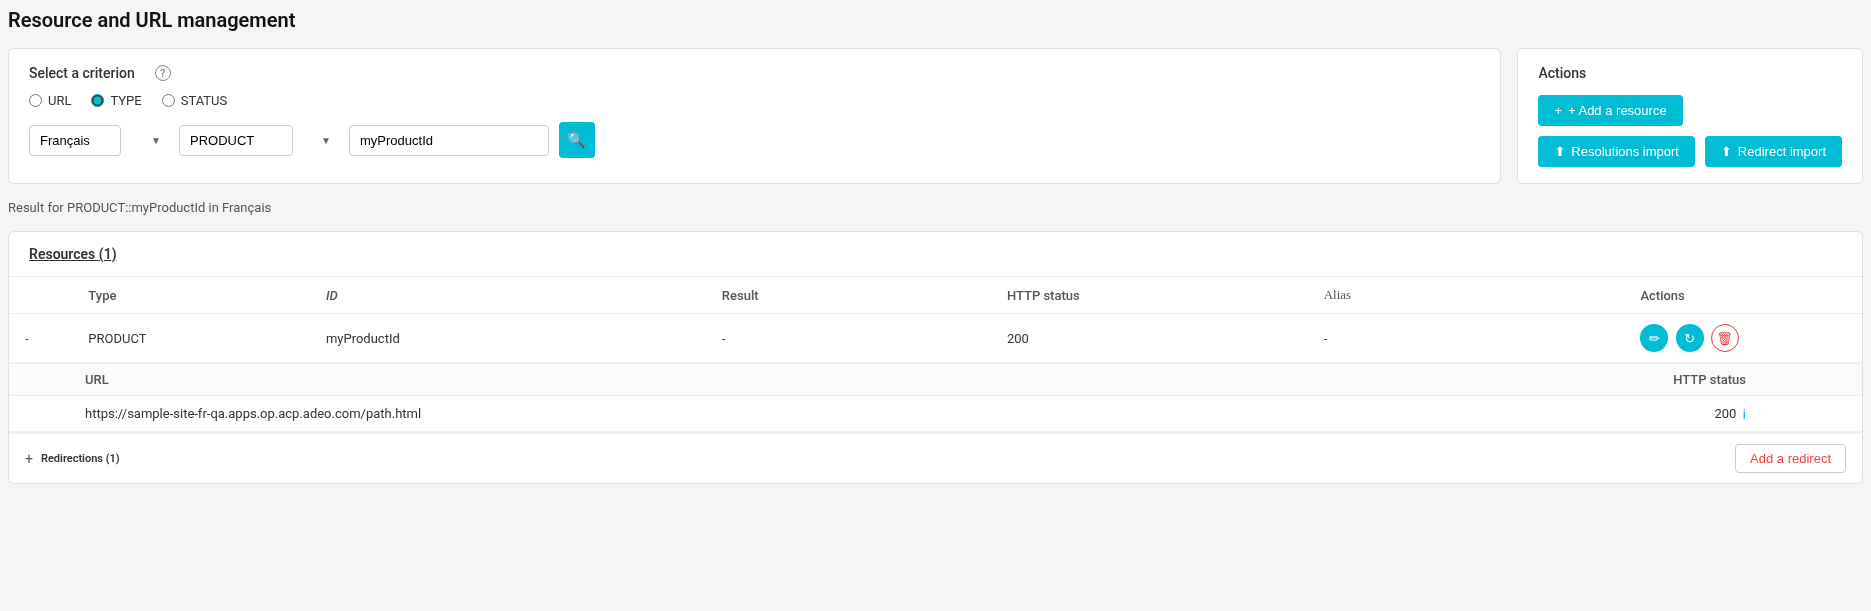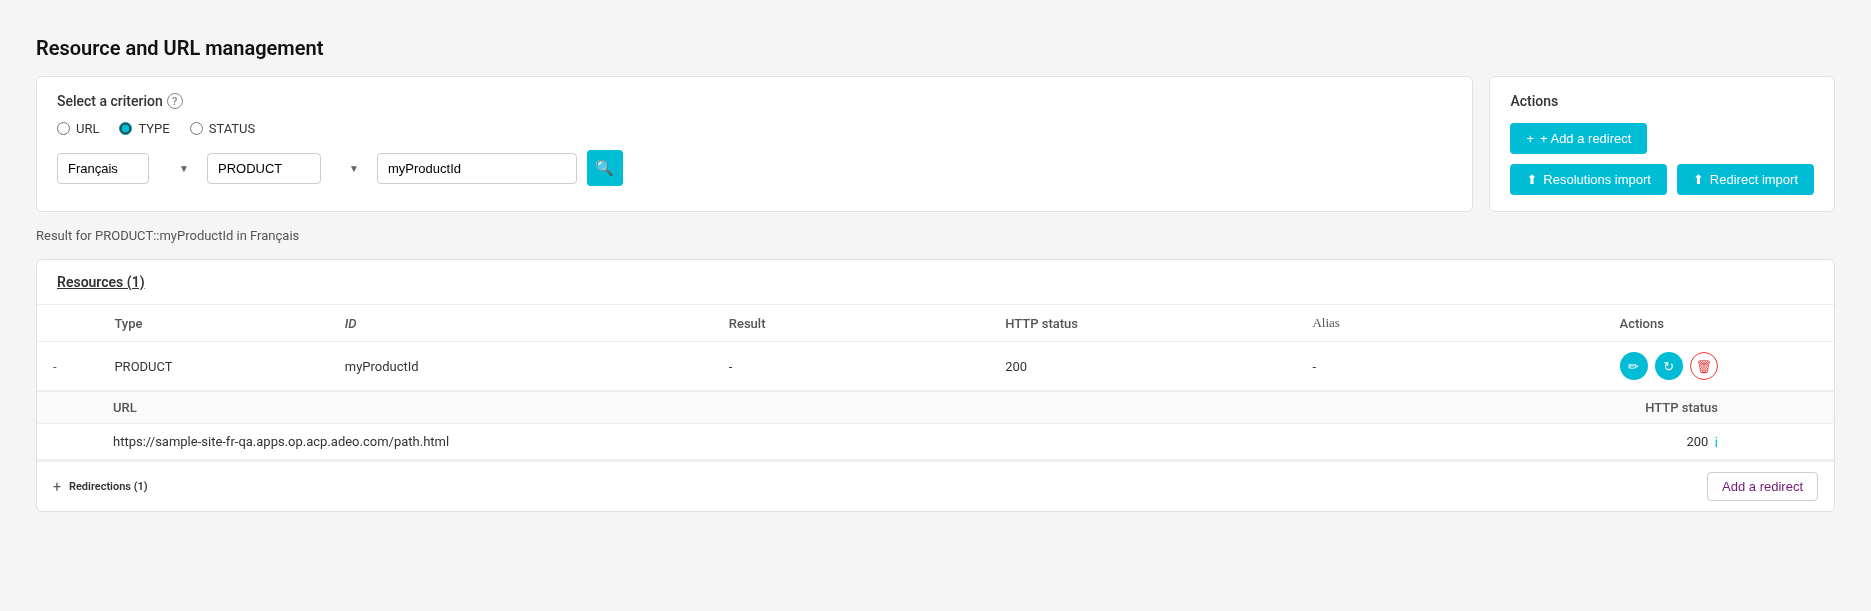--- a/index.html
+++ b/index.html
@@ -3,21 +3,21 @@
   <meta charset="utf-8">
   <style>
     * { box-sizing: border-box; margin: 0; padding: 0; }
     body {
       font-family: -apple-system, BlinkMacSystemFont, 'Segoe UI', Roboto, sans-serif;
       background: #f5f5f5;
       color: #333;
       font-size: 14px;
     }
     .page {
-      padding: 36px;
+      padding: 8px;
       max-width: 1871px;
     }
     .page-title {
       font-size: 20px;
       font-weight: 600;
       margin-bottom: 16px;
       color: #111;
     }
     .top-section {
       display: flex;
@@ -30,21 +30,21 @@
       border: 1px solid #e0e0e0;
       border-radius: 6px;
       padding: 16px 20px;
     }
     .criterion-title {
       font-size: 14px;
       font-weight: 500;
       margin-bottom: 12px;
       display: flex;
       align-items: center;
-      gap: 4px;
+      gap: 20px;
     }
     .help-icon {
       display: inline-flex;
       align-items: center;
       justify-content: center;
       width: 16px;
       height: 16px;
       border-radius: 50%;
       border: 1px solid #888;
       color: #888;
@@ -263,21 +263,21 @@
       font-weight: 600;
       font-size: 11px;
     }
     .add-redirect-btn {
       background: #fff;
       border: 1px solid #ccc;
       border-radius: 4px;
       padding: 6px 14px;
       font-size: 13px;
       cursor: pointer;
-      color: #701a75;
+      color: #ef4444;
     }
     .redirections-container {
       display: flex;
       justify-content: space-between;
       align-items: center;
       padding: 10px 16px;
       border-top: 1px solid #eee;
     }
     .plus-icon {
       color: #555;
@@ -340,21 +340,21 @@
           <span>🔍</span>
         </button>
       </div>
     </div>
 
     <div class="actions-panel">
       <div class="actions-title">Actions</div>
       <div class="action-buttons">
         <button class="btn-primary">
           <span>+</span>
-          <span>+ Add a redirect</span>
+          <span>+ Add a resource</span>
         </button>
         <div class="btn-row">
           <button class="btn-secondary">
             <span>⬆</span>
             <span>Resolutions import</span>
           </button>
           <button class="btn-secondary">
             <span>⬆</span>
             <span>Redirect import</span>
           </button>

